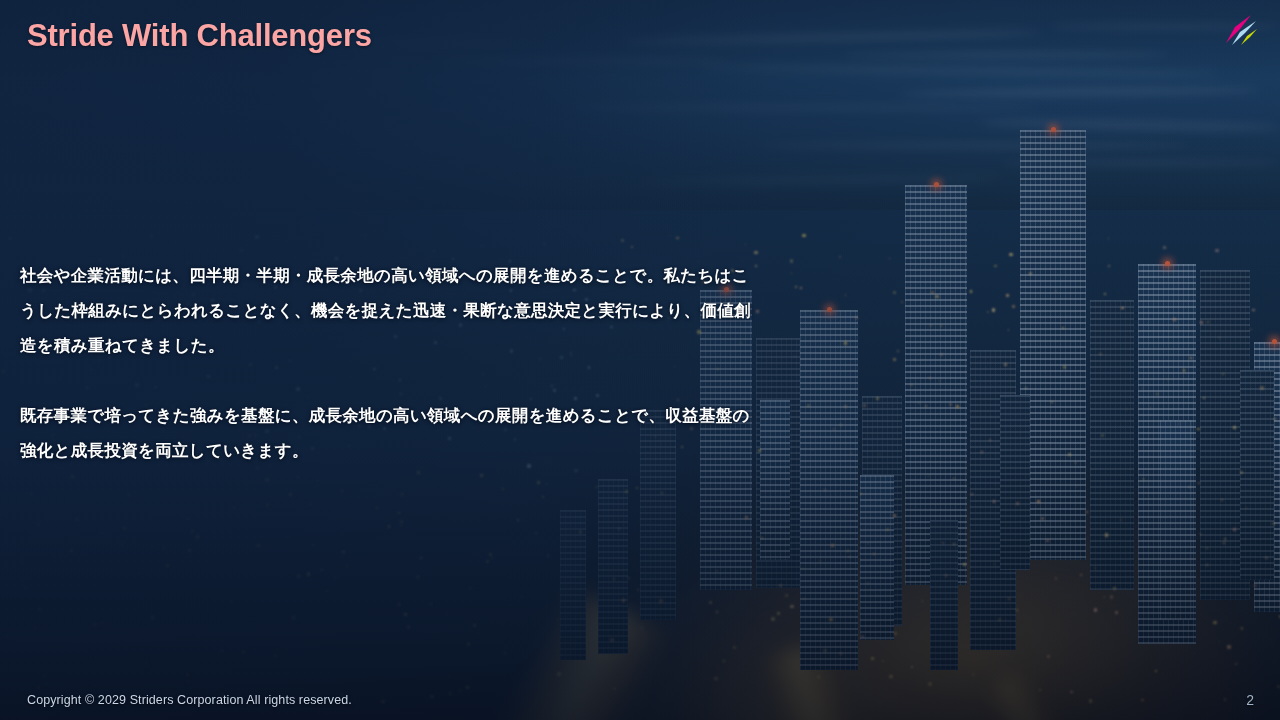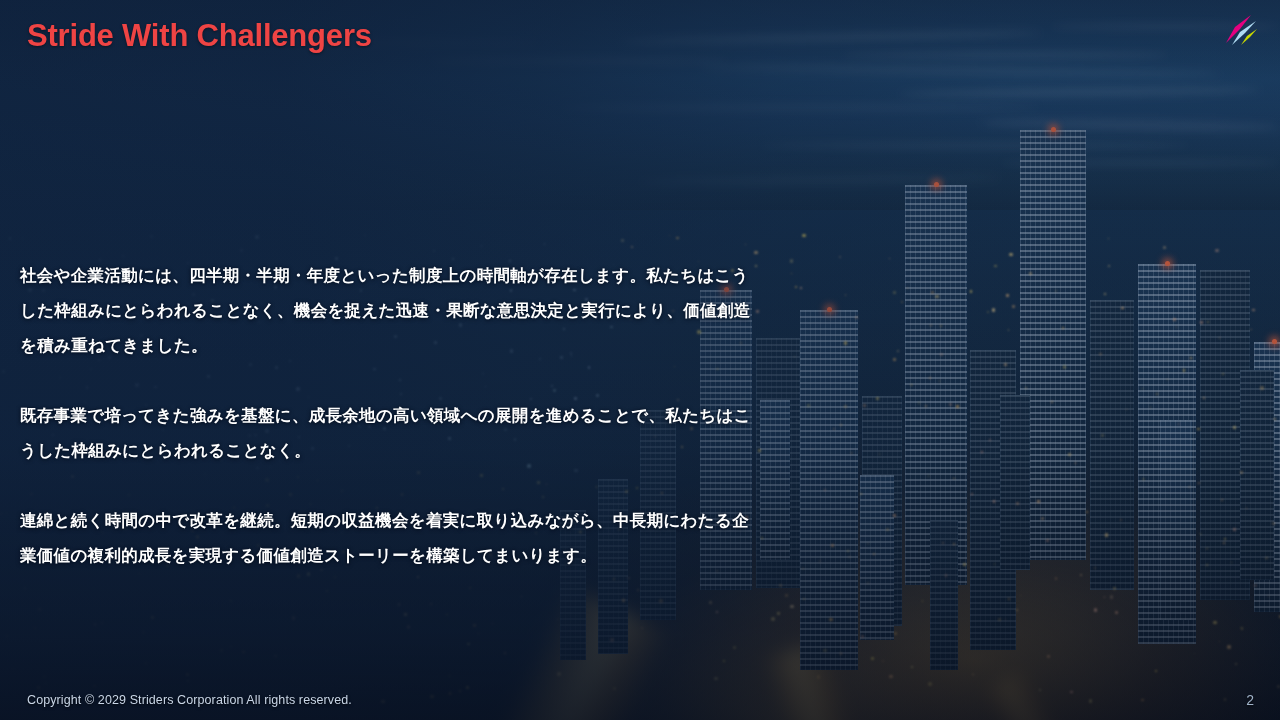--- a/index.html
+++ b/index.html
@@ -172,21 +172,21 @@
     inset: 0;
   }
 
   .eyebrow {
     position: absolute;
     left: 27px;
     top: 18px;
     font-size: 31px;
     font-weight: bold;
     letter-spacing: -0.2px;
-    color: #ef4444;
+    color: #fca5a5;
     text-shadow: 0 1px 3px rgba(0,0,0,0.45);
     white-space: nowrap;
   }
 
   .brand {
     position: absolute;
     right: 22px;
     top: 14px;
     display: flex;
     align-items: center;
@@ -787,22 +787,21 @@
     <div class="brand">
       <svg class="brand-mark" viewBox="0 0 38 32">
         <path d="M31 1 L15 13 L6 29 L20 15 Z" fill="#E5007F"></path>
         <path d="M36 7 L20 18 L12 31 L25 19 Z" fill="#AFDBF2"></path>
         <path d="M37 15 L27 22 L21 31 L30 23 Z" fill="#C8D800"></path>
       </svg>
     </div>
 
 
     <div class="body-copy">
-      <p class="para">社会や企業活動には、四半期・半期・年度といった制度上の時間軸が存在します。私たちはこうした枠組みにとらわれることなく、機会を捉えた迅速・果断な意思決定と実行により、価値創造を積み重ねてきました。</p>
-      <p class="para">既存事業で培ってきた強みを基盤に、成長余地の高い領域への展開を進めることで、私たちはこうした枠組みにとらわれることなく。</p>
-      <p class="para">連綿と続く時間の中で改革を継続。短期の収益機会を着実に取り込みながら、中長期にわたる企業価値の複利的成長を実現する価値創造ストーリーを構築してまいります。</p>
+      <p class="para">社会や企業活動には、四半期・半期・成長余地の高い領域への展開を進めることで。私たちはこうした枠組みにとらわれることなく、機会を捉えた迅速・果断な意思決定と実行により、価値創造を積み重ねてきました。</p>
+      <p class="para">既存事業で培ってきた強みを基盤に、成長余地の高い領域への展開を進めることで、収益基盤の強化と成長投資を両立していきます。</p>
     </div>
 
     <div class="footer-copy">Copyright © 2029 Striders Corporation All rights reserved.</div>
 
     <div class="page-no">2</div>
   </div>
 </div>
 
 </body></html>

